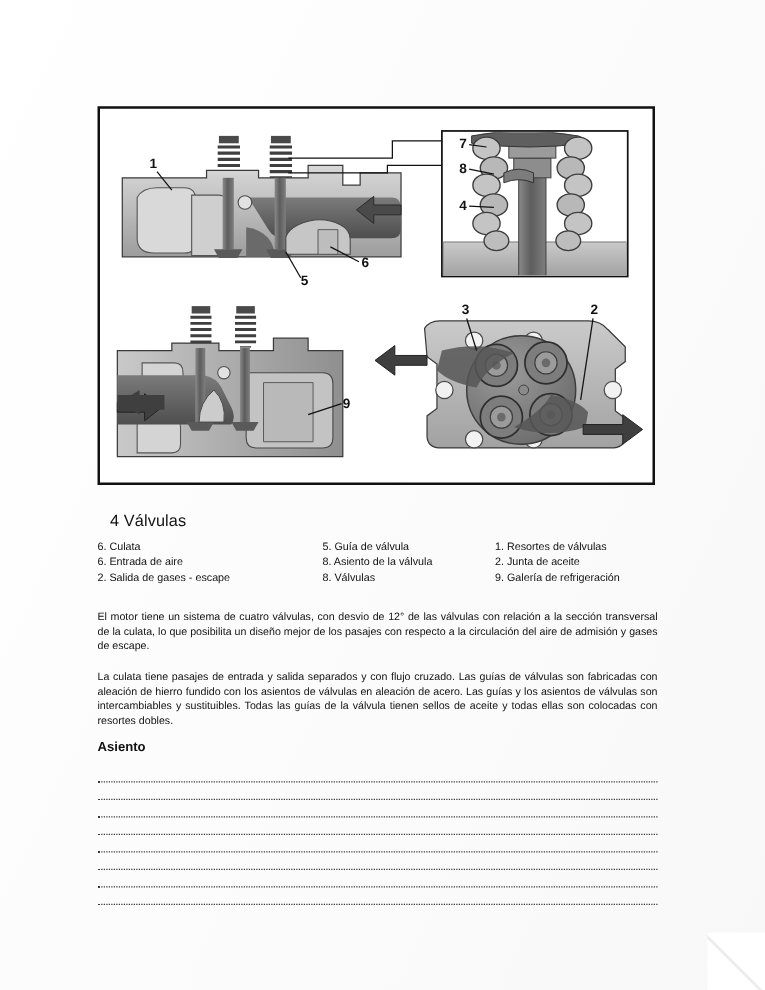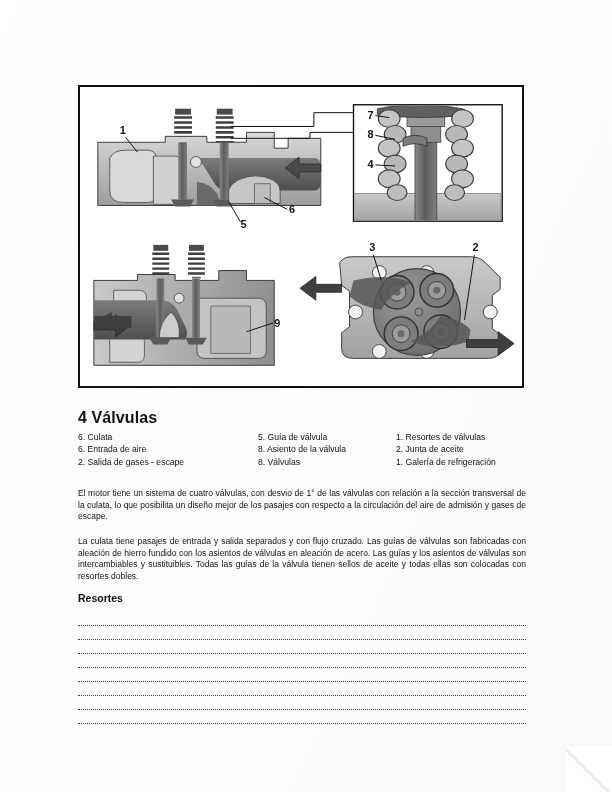--- a/index.html
+++ b/index.html
@@ -12,22 +12,22 @@
      linear-gradient(115deg,#ffffff 0%,#fcfcfc 45%,#f8f8f8 100%);
      pointer-events:none;}
 
   
   .figure{position:absolute;left:78px;top:85px;width:446px;height:303px;
           border:2.5px solid #111;background:#fff;box-sizing:border-box;}
   .figure-inner{position:absolute;inset:0;overflow:hidden;}
   .fig-svg{display:block;width:100%;height:100%;}
 
   
-  .section-title{position:absolute;left:78px;top:409px;font-size:16px;
-                 font-weight:bold;letter-spacing:.1px;}
+  .section-title{position:absolute;left:88px;top:409px;font-size:13px;
+                 font-weight:normal;letter-spacing:.1px;}
 
   .legend{position:absolute;left:78px;top:431px;width:450px;
           font-size:8.6px;line-height:12.4px;}
   .legend .col{position:absolute;top:0;}
   .legend .c1{left:0px;}
   .legend .c2{left:180px;}
   .legend .c3{left:318px;}
   .legend div.item{white-space:nowrap;}
 
   .para{position:absolute;left:78px;width:448px;font-size:8.5px;
@@ -271,29 +271,29 @@
     <div class="item">2. Salida de gases - escape</div>
   </div>
   <div class="col c2">
     <div class="item">5. Guía de válvula</div>
     <div class="item">8. Asiento de la válvula</div>
     <div class="item">8. Válvulas</div>
   </div>
   <div class="col c3">
     <div class="item">1. Resortes de válvulas</div>
     <div class="item">2. Junta de aceite</div>
-    <div class="item">1. Galería de refrigeración</div>
+    <div class="item">9. Galería de refrigeración</div>
   </div>
 </div>
 
-<div class="para p1">El motor tiene un sistema de cuatro válvulas, con desvio de 1° de las válvulas con relación a la sección transversal de la culata, lo que posibilita un diseño mejor de los pasajes con respecto a la circulación del aire de admisión y gases de escape.</div>
+<div class="para p1">El motor tiene un sistema de cuatro válvulas, con desvio de 12° de las válvulas con relación a la sección transversal de la culata, lo que posibilita un diseño mejor de los pasajes con respecto a la circulación del aire de admisión y gases de escape.</div>
 
 <div class="para p2">La culata tiene pasajes de entrada y salida separados y con flujo cruzado. Las guías de válvulas son fabricadas con aleación de hierro fundido con los asientos de válvulas en aleación de acero. Las guías y los asientos de válvulas son intercambiables y sustituibles. Todas las guías de la válvula tienen sellos de aceite y todas ellas son colocadas con resortes dobles.</div>
 
-<div class="apuntes-title">Resortes</div>
+<div class="apuntes-title">Asiento</div>
 
 <div class="notes" id="notes">
     <div class="note-line"></div>
     <div class="note-line"></div>
     <div class="note-line"></div>
     <div class="note-line"></div>
     <div class="note-line"></div>
     <div class="note-line"></div>
     <div class="note-line"></div>
     <div class="note-line"></div>

